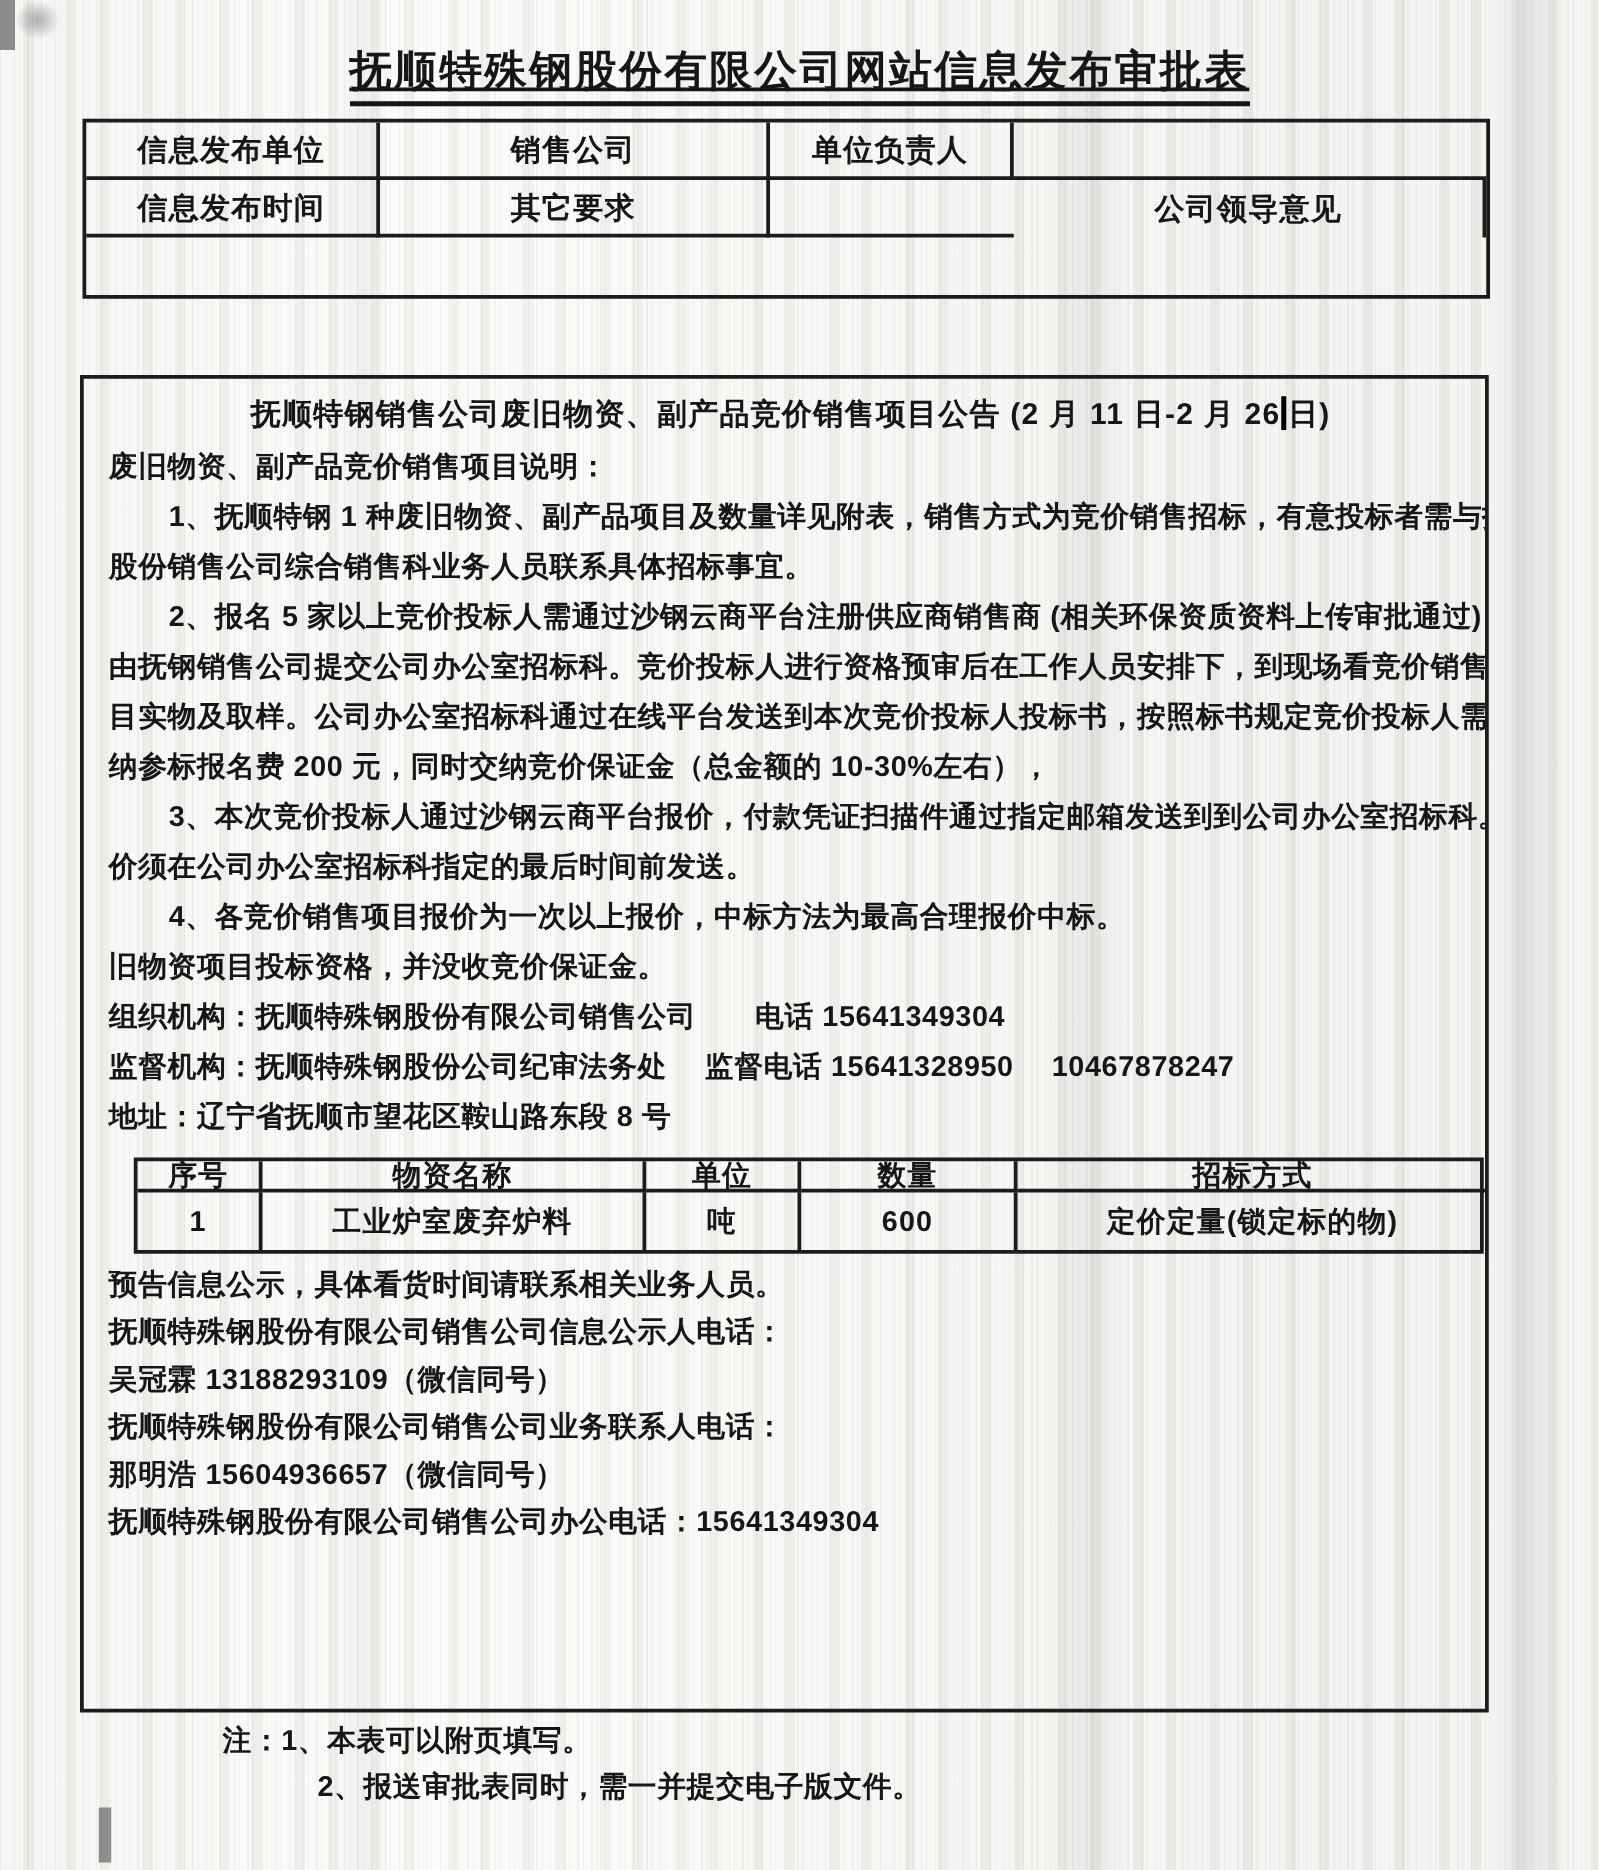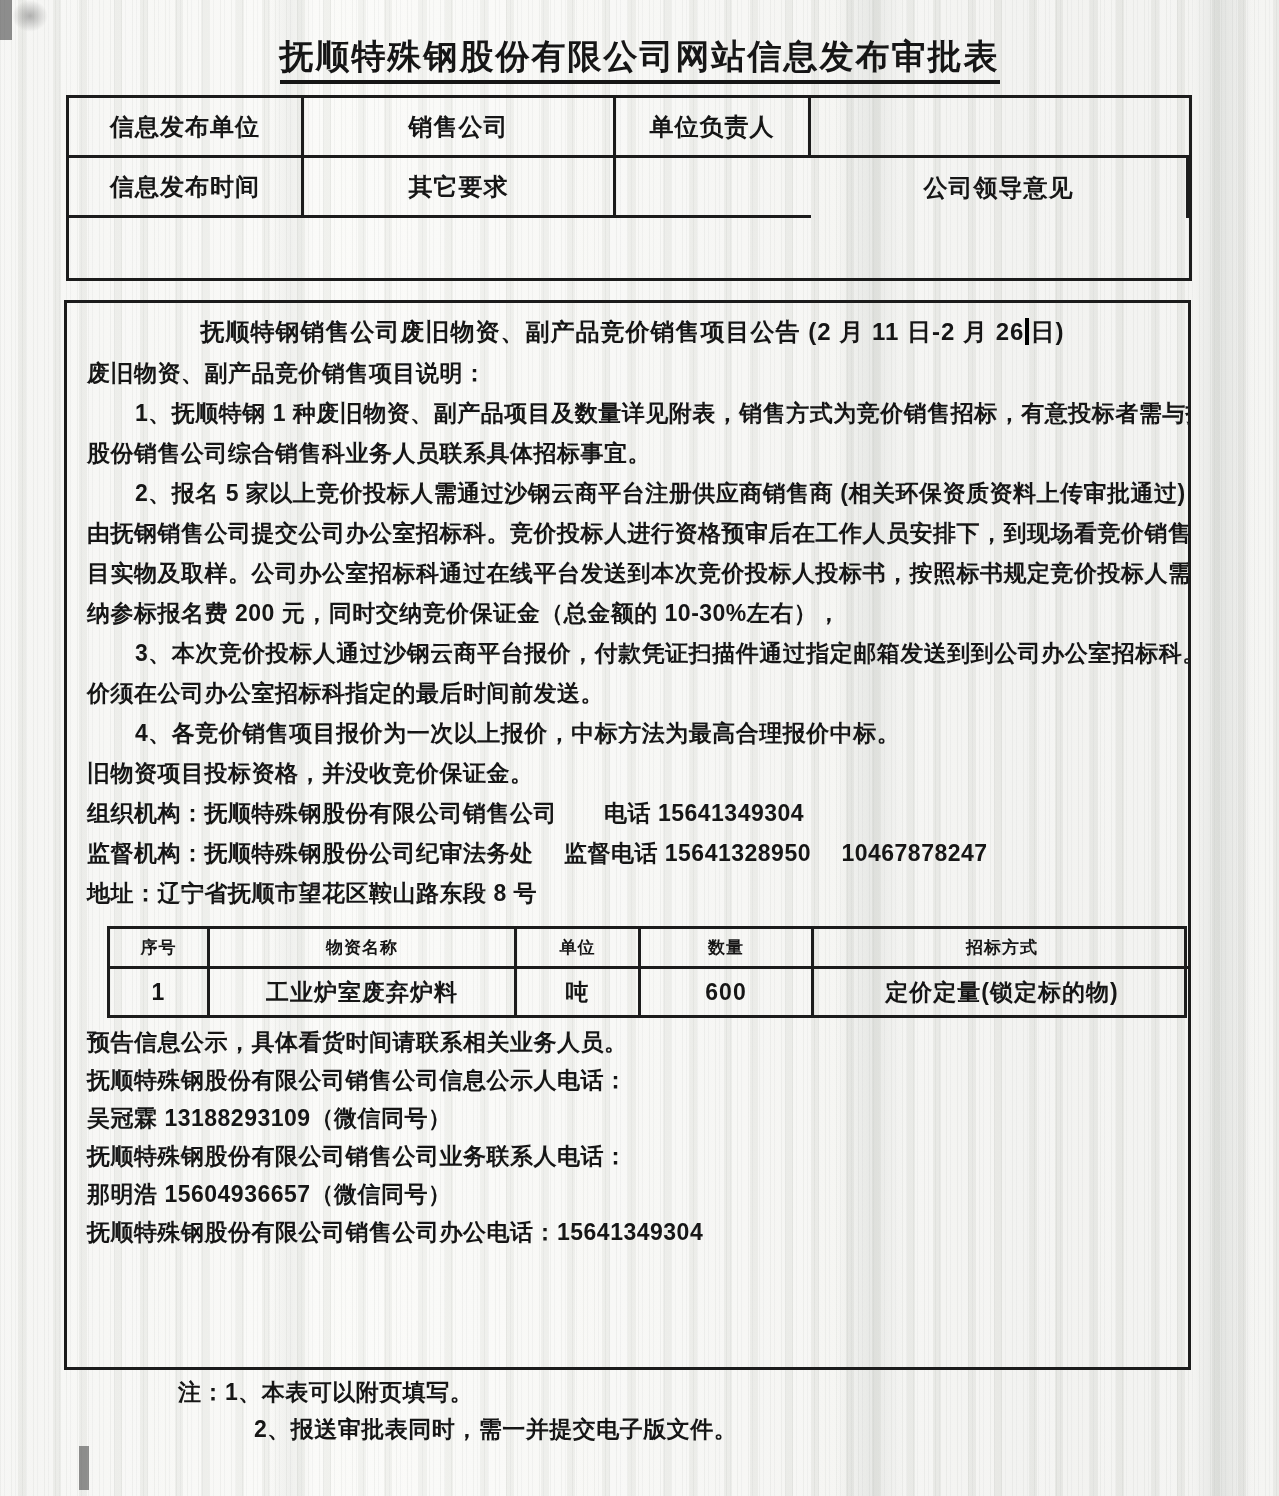--- a/index.html
+++ b/index.html
@@ -18,30 +18,30 @@
   }
   .band{position:absolute;top:0;bottom:0;pointer-events:none;}
   .band1{left:835px;width:70px;background:linear-gradient(90deg,transparent,rgba(118,126,120,0.11),transparent);}
   .band2{left:1193px;width:60px;background:linear-gradient(90deg,transparent,rgba(118,126,120,0.14),transparent);}
   .band3{left:268px;width:44px;background:linear-gradient(90deg,transparent,rgba(128,134,126,0.09),transparent);}
   .mark{position:absolute;pointer-events:none;}
   .mark-tl{left:0;top:0;width:12px;height:40px;background:rgba(55,55,55,0.55);}
   .mark-tl2{left:12px;top:0;width:36px;height:32px;background:radial-gradient(rgba(70,70,70,0.40),transparent 70%);}
   .mark-bl{left:79px;top:1446px;width:10px;height:44px;background:rgba(45,45,45,0.5);}
 
-  .title{position:absolute;top:34px;left:0;right:0;text-align:center;font-size:34px;letter-spacing:2px;margin:0;}
+  .title{position:absolute;top:34px;left:0;right:0;text-align:center;font-size:34px;letter-spacing:2px;margin:0;text-decoration:underline;}
   .title span{border-bottom:4px solid #161616;padding-bottom:5px;}
 
   .htable{
     position:absolute;left:66px;top:95px;width:1126px;
     display:grid;grid-template-columns:235px 312px 195px 1fr;
     border:3px solid #1c1c1c;background:transparent;box-sizing:border-box;
   }
   .hcell{
-    height:60px;box-sizing:border-box;
+    height:46px;box-sizing:border-box;
     border-right:3px solid #1c1c1c;border-bottom:3px solid #1c1c1c;
     display:flex;align-items:center;justify-content:center;
     font-size:24px;letter-spacing:1px;
   }
   .hcell.last{border-right:none;}
   .hcell.bottom{border-bottom:none;}
   .hcell.wide{grid-column:2 / 5;}
   .hcell.value{font-size:24px;}
 
   .bigbox{
@@ -57,21 +57,21 @@
   .ptable{
     margin:13px 0 0 20px;width:1080px;
     display:grid;grid-template-columns:100px 307px 124px 173px 376px;
     border:3px solid #1c1c1c;box-sizing:border-box;
   }
   .ptcell{
     box-sizing:border-box;border-right:3px solid #1c1c1c;border-bottom:3px solid #1c1c1c;
     display:flex;align-items:center;justify-content:center;
     font-size:23px;letter-spacing:1px;
   }
-  .ptcell.hd{height:40px;font-size:17px;}
+  .ptcell.hd{height:25px;font-size:23px;}
   .ptcell.dt{height:46px;border-bottom:none;}
   .ptcell.lastcol{border-right:none;}
 
   .post{margin-top:5px;}
   .post .line{line-height:38px;}
 
   .notes{position:absolute;left:178px;top:1374px;font-size:23px;}
   .notes .line{line-height:37px;}
   .notes .note2{margin-left:76px;}
 </style>

